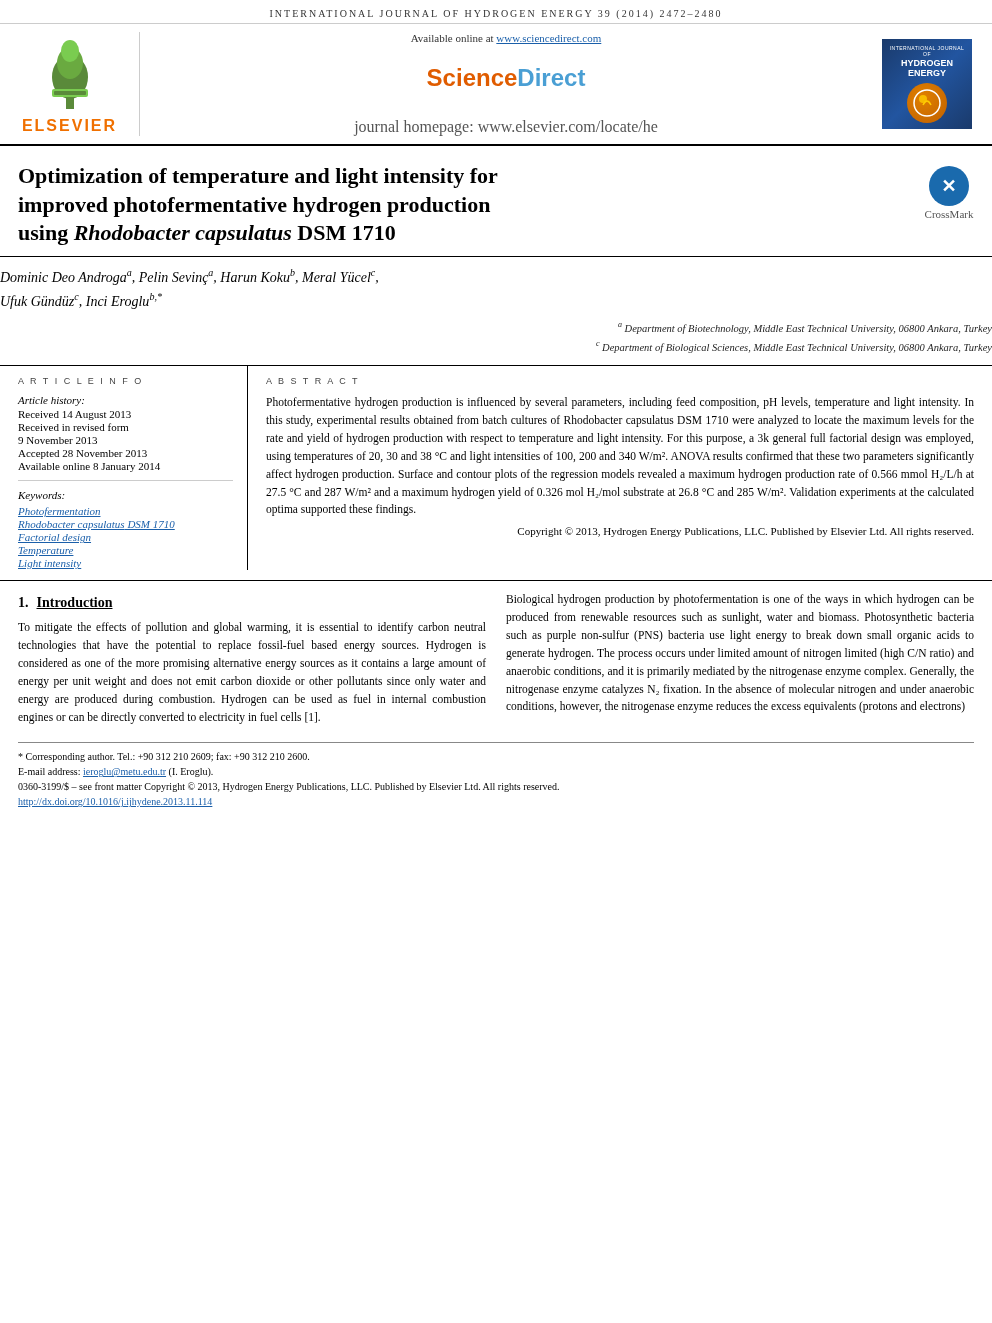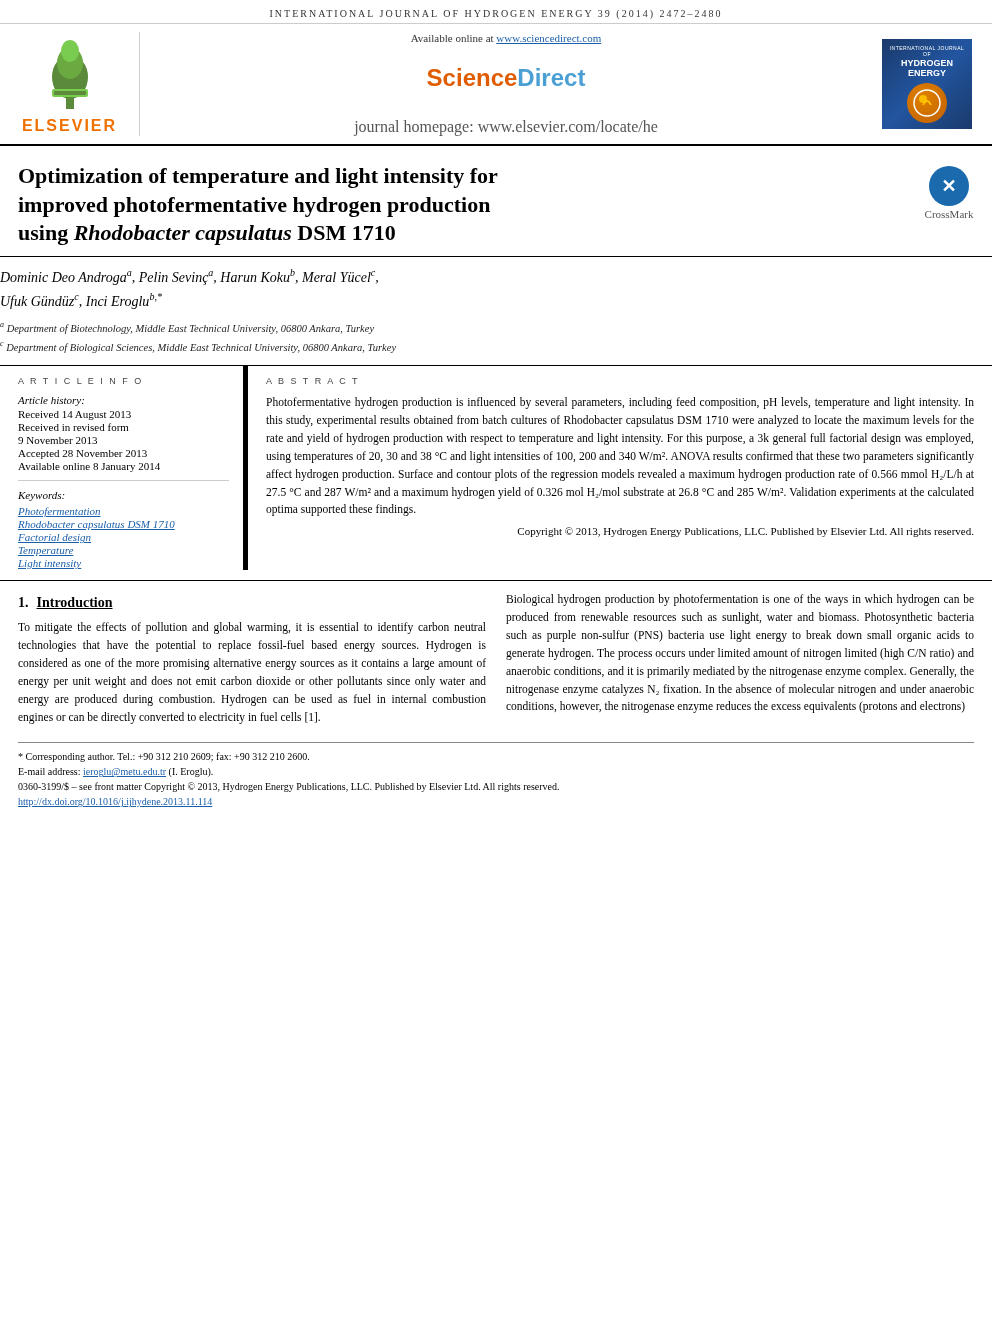--- a/index.html
+++ b/index.html
@@ -167,38 +167,39 @@
       line-height: 1.6;
     }
     .author-sup {
       font-size: 10px;
       vertical-align: super;
     }
     .affiliations {
       font-size: 10.5px;
       color: #222;
       line-height: 1.6;
+      text-align: right;
     }
     .affiliation-line {
       font-style: italic;
       margin-bottom: 1px;
     }
     .affil-letter {
       font-size: 8px;
       vertical-align: super;
     }
     .two-col-section {
       display: flex;
       border-bottom: 1px solid #000;
       padding: 0 18px 10px 18px;
     }
     .article-info-col {
       width: 230px;
       min-width: 230px;
-      border-right: 5px solid #000000;
+      border-right: 1px solid #000000;
       padding-right: 14px;
       padding-top: 10px;
     }
     .abstract-col {
       flex: 1;
       padding-left: 18px;
       padding-top: 10px;
     }
     .section-header {
       font-size: 9px;

